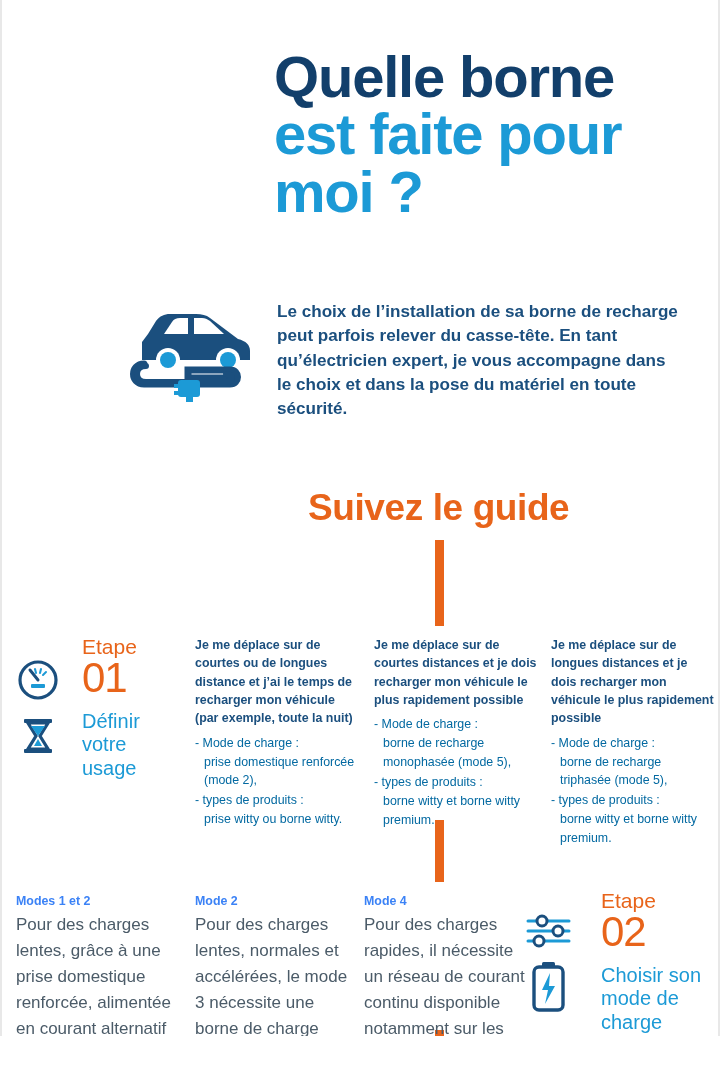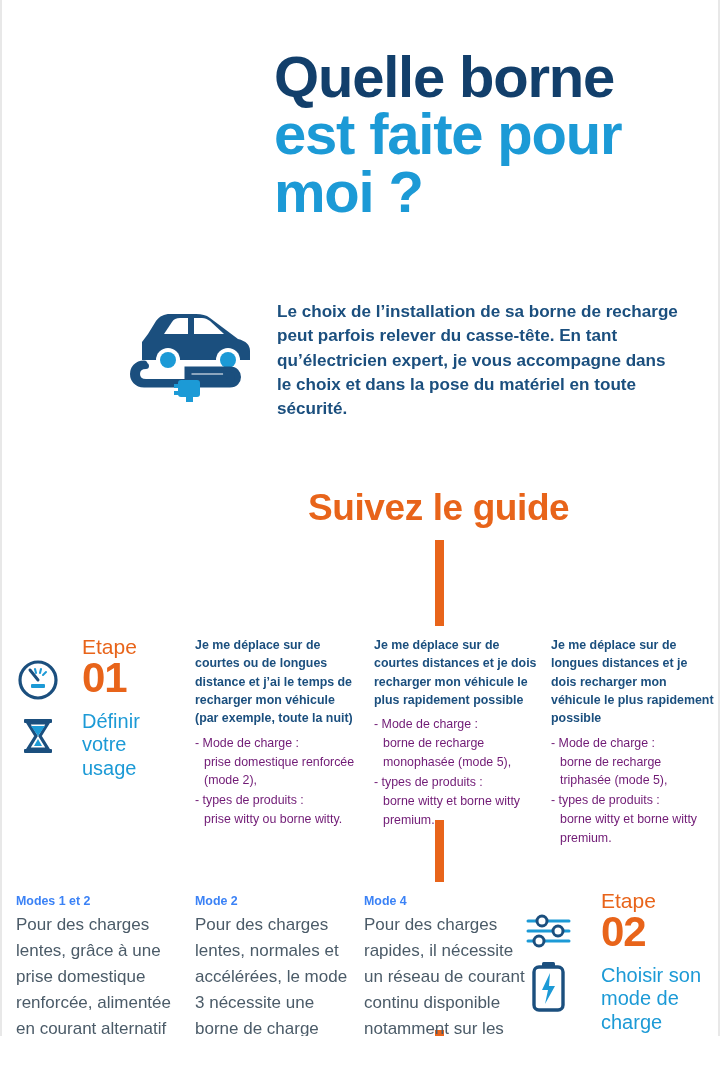--- a/index.html
+++ b/index.html
@@ -95,21 +95,21 @@
 
   .step-label {
     font-size: 21px;
     color: #e8641a;
     font-weight: normal;
     margin-left: 66px;
     line-height: 1;
   }
   .step-number {
     font-size: 42px;
-    font-weight: bold;
+    font-weight: normal;
     color: #e8641a;
     margin-left: 66px;
     line-height: 1.02;
     letter-spacing: -1px;
   }
   .step-title {
     font-size: 20px;
     font-weight: normal;
     color: #1c9ad6;
     margin-left: 66px;
@@ -133,21 +133,21 @@
 
   .usage-head {
     font-size: 12.4px;
     font-weight: bold;
     color: #1b4f7e;
     line-height: 1.48;
   }
   .usage-list { margin-top: 6px; }
   .usage-item {
     font-size: 12.4px;
-    color: #701a75;
+    color: #0369a1;
     line-height: 1.52;
     margin-bottom: 1px;
   }
   .usage-item .u-lead { display: block; }
   .usage-item .u-cont { display: block; padding-left: 9px; }
 
   
   .mode-col {
     position: absolute;
     top: 892px;

